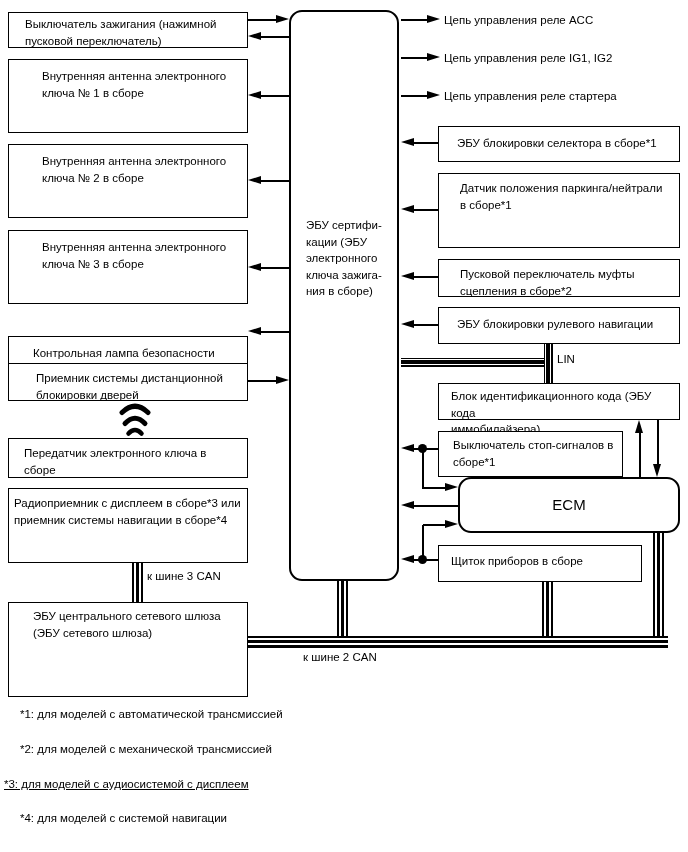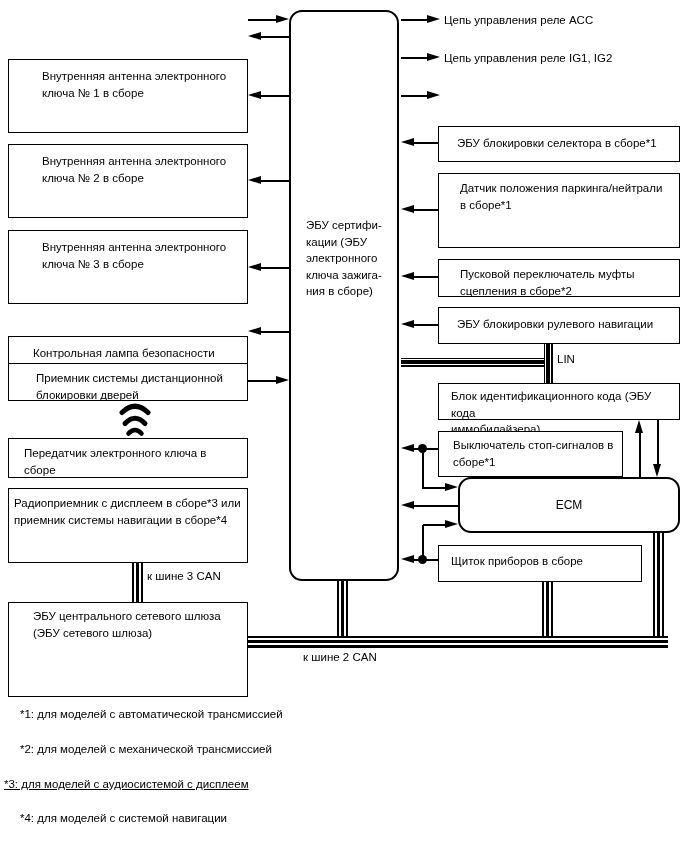--- a/index.html
+++ b/index.html
@@ -23,27 +23,29 @@
   .ad{border-left:4.5px solid transparent;border-right:4.5px solid transparent;border-top:13px solid #000;}
   .dot{position:absolute;width:9px;height:9px;border-radius:50%;background:#000;}
   .bus-h{position:absolute;height:12px;
     background:linear-gradient(to bottom,#000 0 2px,#fff 2px 4.5px,#000 4.5px 7px,#fff 7px 9.5px,#000 9.5px 12px);}
   .bus-v{position:absolute;width:11px;
     background:linear-gradient(to right,#000 0 2px,#fff 2px 4px,#000 4px 7px,#fff 7px 9px,#000 9px 11px);}
   .lin-h{position:absolute;height:9px;
     background:linear-gradient(to bottom,#000 0 1.5px,#fff 1.5px 2.5px,#000 2.5px 6.5px,#fff 6.5px 7.5px,#000 7.5px 9px);}
   .lin-v{position:absolute;width:9px;
     background:linear-gradient(to right,#000 0 1.5px,#fff 1.5px 2.5px,#000 2.5px 6.5px,#fff 6.5px 7.5px,#000 7.5px 9px);}
-  .ecm{display:flex;align-items:center;justify-content:center;font-size:12px;}
+  .ecm{display:flex;align-items:center;justify-content:center;font-size:15px;}
 </style>
 </head>
 <body>
 
 <div id="stage">
 
+  <div class="box" style="left:8px;top:12px;width:240px;height:36px;padding:3px 6px 0 16px;">Выключатель зажигания (нажимной
+пусковой переключатель)</div>
   <div class="box" style="left:8px;top:59px;width:240px;height:74px;padding:8px 6px 0 33px;">Внутренняя антенна электронного
 ключа № 1 в сборе</div>
   <div class="box" style="left:8px;top:144px;width:240px;height:74px;padding:8px 6px 0 33px;">Внутренняя антенна электронного
 ключа № 2 в сборе</div>
   <div class="box" style="left:8px;top:230px;width:240px;height:74px;padding:8px 6px 0 33px;">Внутренняя антенна электронного
 ключа № 3 в сборе</div>
   <div class="box" style="left:8px;top:316px;width:240px;height:37px;padding:8px 6px 0 24px;margin-top:20px;">Контрольная лампа безопасности</div>
   <div class="box" style="left:8px;top:438px;width:240px;height:40px;padding:6px 6px 0 15px;">Передатчик электронного ключа в сборе</div>
   <div class="box" style="left:8px;top:363px;width:240px;height:38px;padding:6px 6px 0 27px;">Приемник системы дистанционной
 блокировки дверей</div>
@@ -87,20 +89,21 @@
   <div class="hl" style="left:401px;top:19px;width:26px;"></div>
   <div class="ar" style="left:427px;top:15px;"></div>
   <div class="lbl" style="left:444px;top:12px;">Цепь управления реле ACC</div>
 
   <div class="hl" style="left:401px;top:57px;width:26px;"></div>
   <div class="ar" style="left:427px;top:53px;"></div>
   <div class="lbl" style="left:444px;top:50px;">Цепь управления реле IG1, IG2</div>
 
   <div class="hl" style="left:401px;top:95px;width:26px;"></div>
   <div class="ar" style="left:427px;top:91px;"></div>
+  <div class="lbl" style="left:444px;top:88px;">Цепь управления реле стартера</div>
 
   <div class="box" style="left:438px;top:126px;width:242px;height:36px;padding:8px 16px 0 18px;">ЭБУ блокировки селектора в сборе*1</div>
   <div class="box" style="left:438px;top:173px;width:242px;height:75px;padding:6px 4px 0 21px;">Датчик положения паркинга/нейтрали
 в сборе*1</div>
   <div class="box" style="left:438px;top:259px;width:242px;height:38px;padding:6px 4px 0 21px;">Пусковой переключатель муфты
 сцепления в сборе*2</div>
   <div class="box" style="left:438px;top:307px;width:242px;height:37px;padding:8px 4px 0 18px;">ЭБУ блокировки рулевого навигации</div>
   <div class="box" style="left:438px;top:383px;width:242px;height:37px;padding:4px 4px 0 12px;">Блок идентификационного кода (ЭБУ кода
 иммобилайзера)</div>
   <div class="box" style="left:438px;top:431px;width:185px;height:46px;padding:5px 4px 0 14px;">Выключатель стоп-сигналов в

